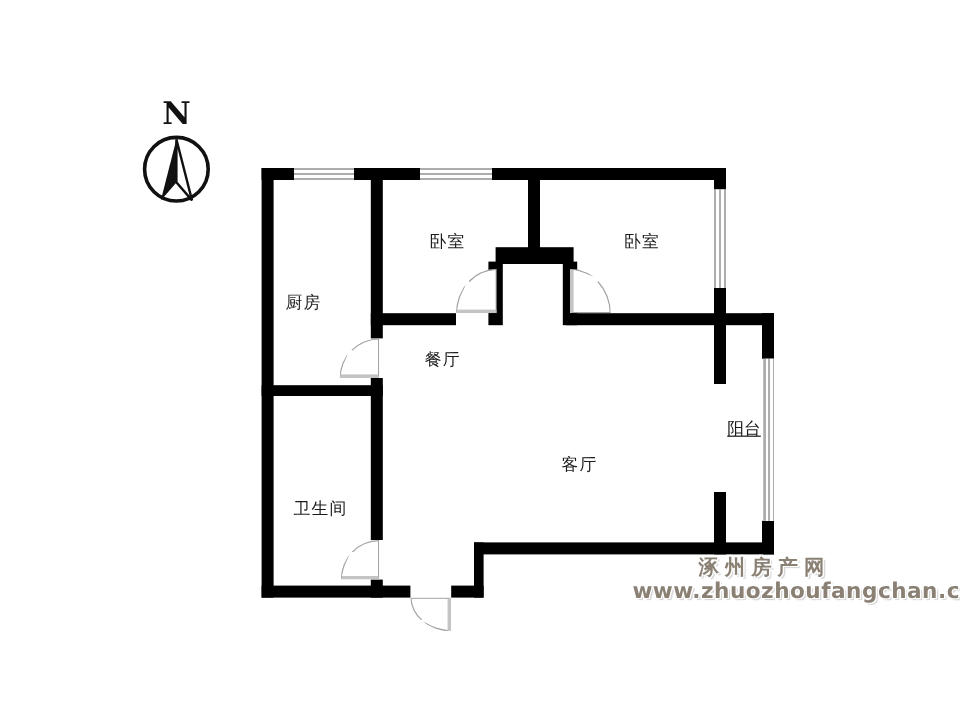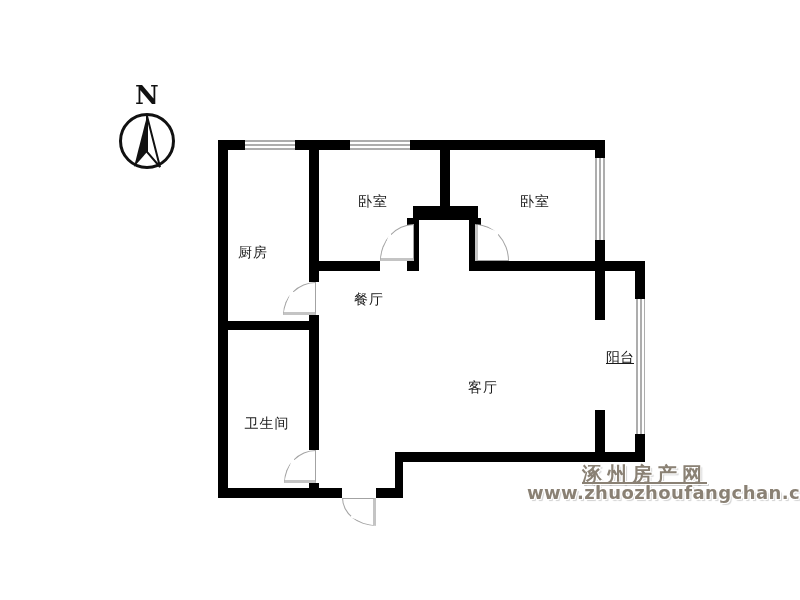--- a/index.html
+++ b/index.html
@@ -47,24 +47,23 @@
     position:absolute;transform:translate(-50%,-50%);
     font-size:14px;color:#1a1a1a;white-space:nowrap;letter-spacing:1px;
   }
   .compass{position:absolute;left:118px;top:82px;width:58px;text-align:center;}
   .compass-n{
     font-family:"DejaVu Serif","Liberation Serif",serif;
     font-weight:bold;font-size:26px;line-height:26px;color:#111;
   }
   .watermark-name{
     position:absolute;left:582px;top:461px;
-    font-size:20px;font-weight:bold;letter-spacing:5px;
+    font-size:17px;font-weight:bold;letter-spacing:5px;
     color:var(--watermark);white-space:nowrap;
     text-shadow:1px 1px 0 #fff,-1px -1px 0 #fff,1px -1px 0 #fff,-1px 1px 0 #fff,2px 2px 1px rgba(0,0,0,0.18);
-    text-decoration:underline;
   }
   .watermark-url{
     position:absolute;left:527px;top:482px;
     font-size:18px;font-weight:bold;letter-spacing:0.4px;
     color:var(--watermark);white-space:nowrap;
     text-shadow:1px 1px 0 #fff,-1px -1px 0 #fff,1px -1px 0 #fff,-1px 1px 0 #fff,2px 2px 1px rgba(0,0,0,0.18);
   }
 </style>
 </head>
 <body>

